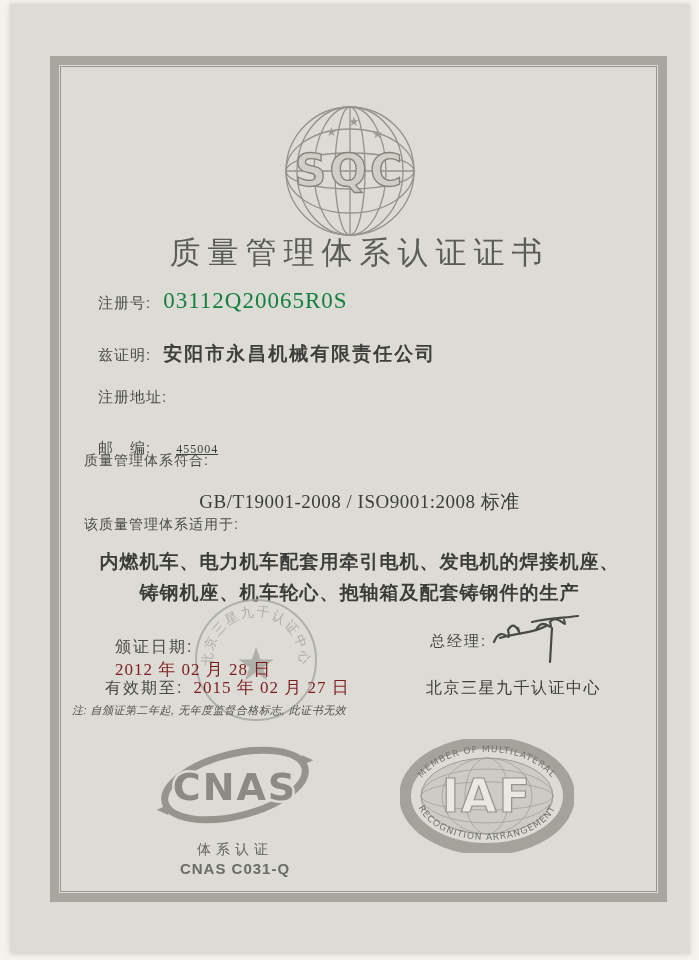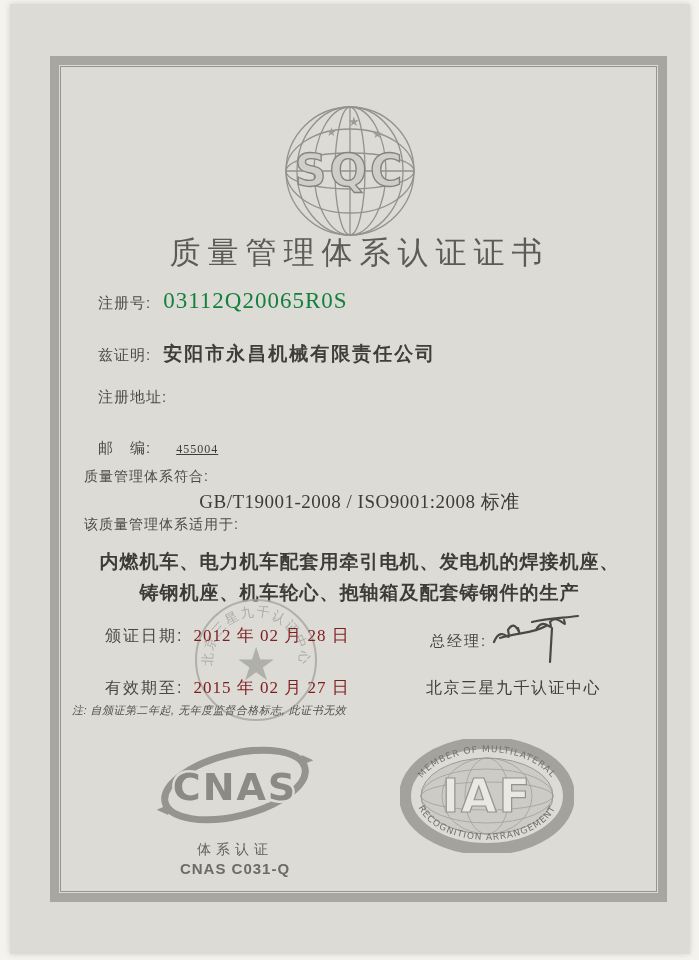--- a/index.html
+++ b/index.html
@@ -83,39 +83,39 @@
 
     <div class="abs row" style="left:88px;top:384px;">
       <span class="lbl">注册地址:</span>
     </div>
 
     <div class="abs row" style="left:88px;top:435px;">
       <span class="lbl">邮　编:</span>
       <span class="val serif postval">455004</span>
     </div>
 
-    <div class="abs small-lbl" style="left:74px;top:464px;">质量管理体系符合:</div>
+    <div class="abs small-lbl" style="left:74px;top:448px;">质量管理体系符合:</div>
     <div class="abs std serif">GB/T19001-2008 / ISO9001:2008 标准</div>
     <div class="abs small-lbl" style="left:74px;top:512px;">该质量管理体系适用于:</div>
 
     <div class="abs scope" style="top:545px;">内燃机车、电力机车配套用牵引电机、发电机的焊接机座、</div>
     <div class="abs scope" style="top:576px;">铸钢机座、机车轮心、抱轴箱及配套铸钢件的生产</div>
 
     <svg class="abs stamp" style="left:182px;top:592px;" width="128" height="128" viewBox="0 0 128 128">
       <circle cx="64" cy="64" r="60" fill="none" stroke="#a6a6a0" stroke-width="2"></circle>
       <defs>
           <path id="sealArc" d="M 20,64 A 44,44 0 0 1 108,64"></path>
         </defs>
       <text font-size="13" fill="#a0a099" letter-spacing="2">
         <textPath href="#sealArc" startOffset="50%" text-anchor="middle">北京三星九千认证中心</textPath>
       </text>
       <text x="64" y="84" text-anchor="middle" font-size="46" fill="#a6a6a0">★</text>
     </svg>
 
-    <div class="abs row" style="left:95px;top:620px;">
+    <div class="abs row" style="left:95px;top:633px;flex-direction:column;">
       <span class="date-lbl">颁证日期:</span>
       <span class="date-val serif">2012 年 02 月 28 日</span>
     </div>
 
     <div class="abs row" style="left:95px;top:672px;">
       <span class="date-lbl">有效期至:</span>
       <span class="date-val serif">2015 年 02 月 27 日</span>
     </div>
 
     <div class="abs note">注: 自颁证第二年起, 无年度监督合格标志, 此证书无效</div>

